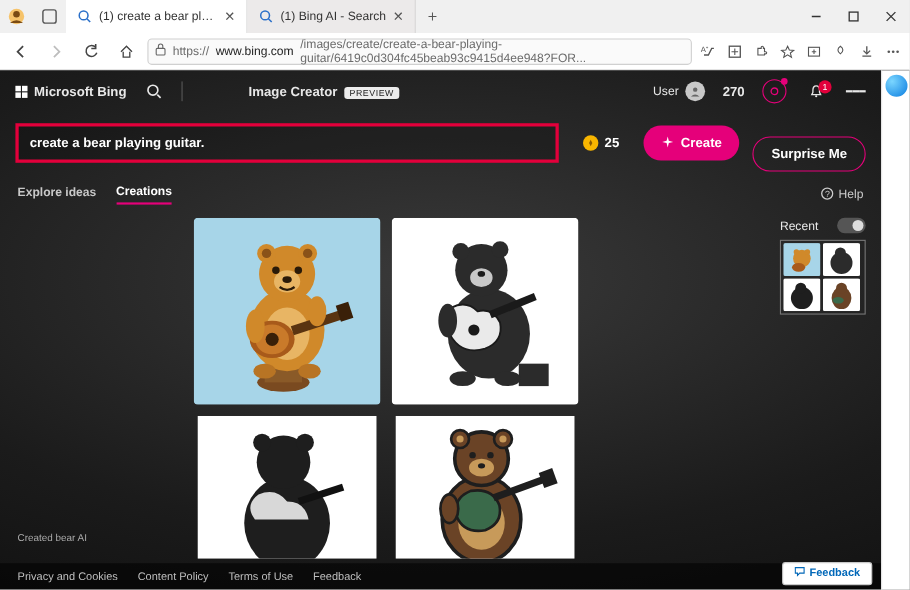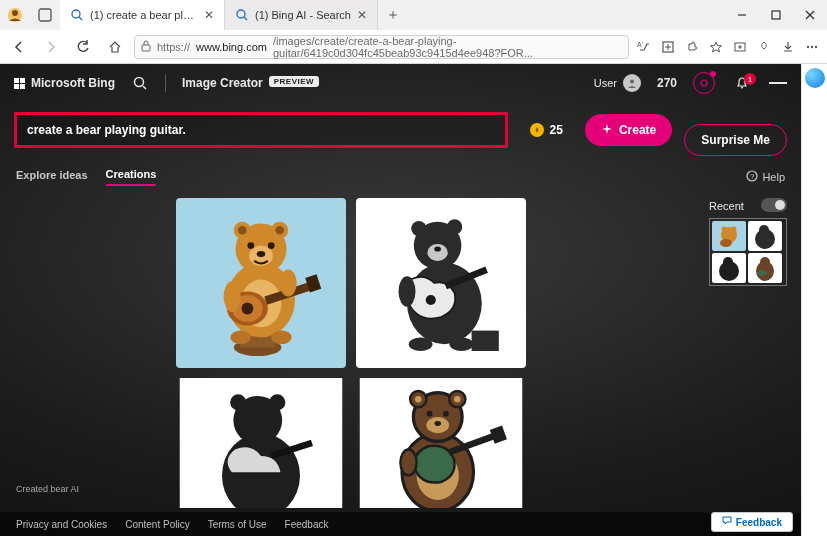--- a/index.html
+++ b/index.html
@@ -65,23 +65,23 @@
   
   .app-header {
     height:38px; display:flex; align-items:center; padding:0 14px; gap:16px;
   }
   .logo-group { display:flex; align-items:center; gap:6px; font-size:12px; font-weight:600; }
   .logo-squares {
     display:grid; grid-template-columns:5px 5px; grid-template-rows:5px 5px; gap:1px;
   }
   .logo-squares span { background:#fff; }
   .vsep { width:1px; height:18px; background:#585858; }
-  .brand-sub { font-size:12px; font-weight:600; display:flex; align-items:flex-start; gap:6px; }
+  .brand-sub { font-size:12px; font-weight:600; display:flex; align-items:flex-end; gap:6px;margin-left:44px; }
   .preview-badge {
-    background:#ececec; color:#222; font-size:8px; font-weight:700; letter-spacing:0.5px;
+    background:#ececec; color:#222; font-size:8px; font-weight:400; letter-spacing:0.5px;
     padding:1px 5px; border-radius:3px;
   }
   .spacer { flex:1; }
   .user-chip { display:flex; align-items:center; gap:6px; font-size:11px;text-align:center; }
   .avatar { width:18px; height:18px; border-radius:50%; background:#c8c8c8; display:flex;align-items:center;justify-content:center; }
   .points { font-size:12px; font-weight:600; }
   .medal {
     width:22px; height:22px; border-radius:50%; border:1px solid #e5007a;
     display:flex; align-items:center; justify-content:center; color:#e5007a; font-size:11px;
     position:relative;

